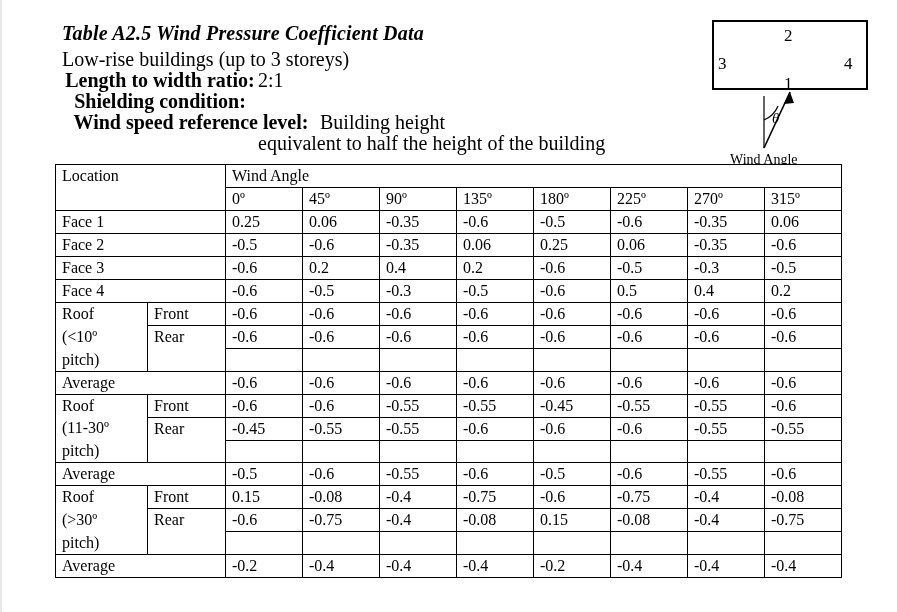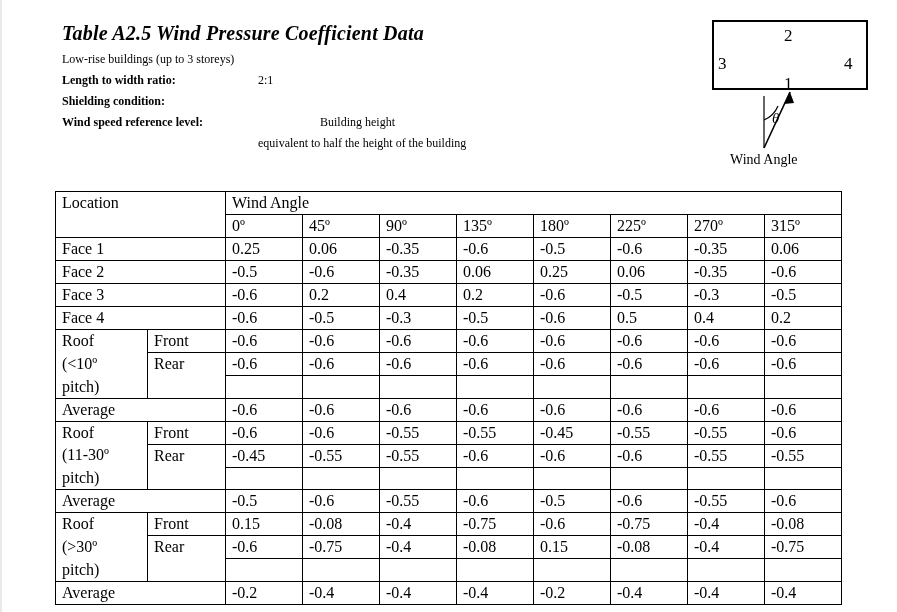--- a/index.html
+++ b/index.html
@@ -31,24 +31,25 @@
   }
   .doc-title {
     font-style: italic;
     font-weight: bold;
     font-size: 20px;
     letter-spacing: 0.2px;
     margin: 0 0 4px 0;
     white-space: nowrap;
   }
   .meta-line {
-    font-size: 12px;
+    font-size: 20px;
     line-height: 21px;
     white-space: nowrap;
     display: flex;
+    text-align: center;
   }
   .meta-label {
     display: inline-block;
     font-weight: bold;
   }
   .meta-val {
     display: inline-block;
   }
   .indent-shield { padding-left: 196px; }
 
@@ -101,21 +102,21 @@
     left: 18px;
     top: 140px;
     font-size: 14px;
     white-space: nowrap;
   }
 
   
   table.data {
     position: absolute;
     left: 55px;
-    top: 191px;
+    top: 164px;
     border-collapse: collapse;
     font-size: 16px;
     background: #fff;
   }
   table.data td, table.data th {
     border: 1px solid #000;
     padding: 2px 6px;
     font-weight: normal;
     text-align: left;
     vertical-align: top;

